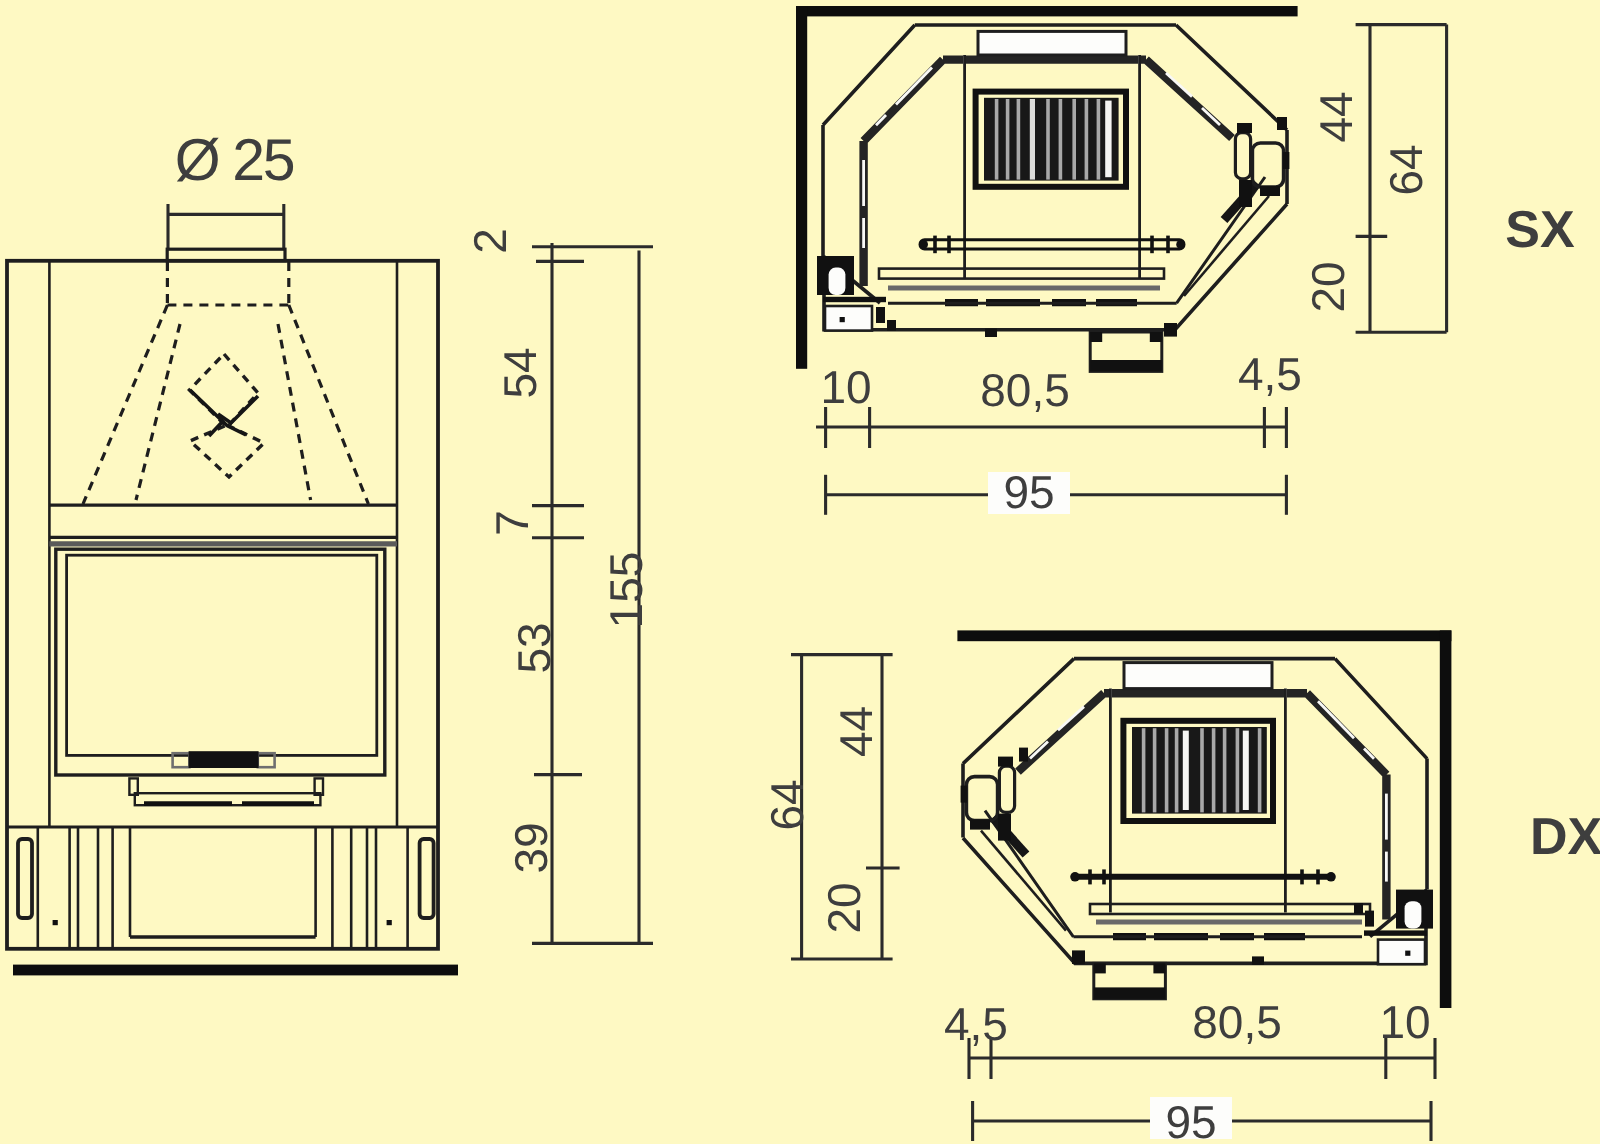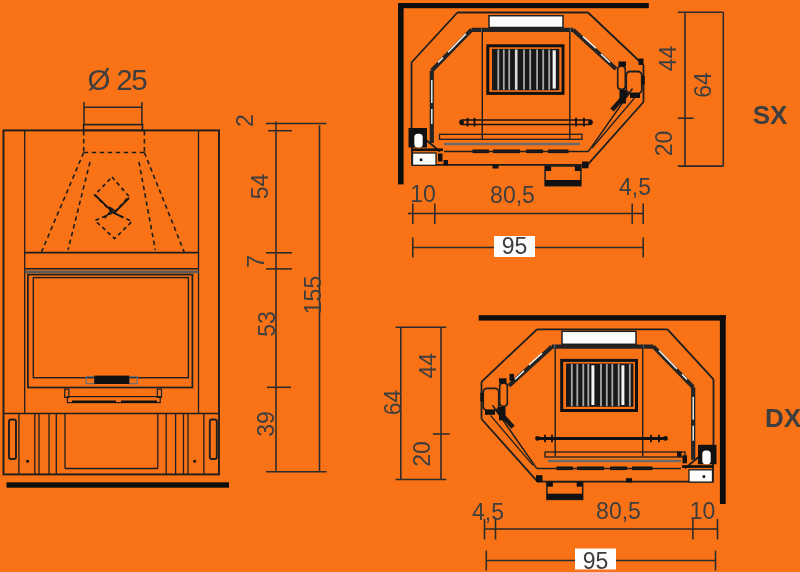--- a/index.html
+++ b/index.html
@@ -1,16 +1,16 @@
 <!DOCTYPE html>
 <html><head>
 <meta charset="utf-8">
 <style>
   html,body{margin:0;padding:0;background:#fff;}
-  #page{width:800px;height:572px;position:relative;background:#f97316;}
+  #page{width:800px;height:572px;position:relative;background:#fef9c3;}
   svg{position:absolute;top:0;left:0;}
   text{font-family:"Liberation Sans",sans-serif;fill:#3e3e3e;}
 </style>
 </head>
 <body>
 <div id="page">
 <svg width="800" height="572" viewBox="0 0 800 572">
 
 <g id="front-view" fill="none" stroke="#1e1e1e" stroke-width="1.6">
 

